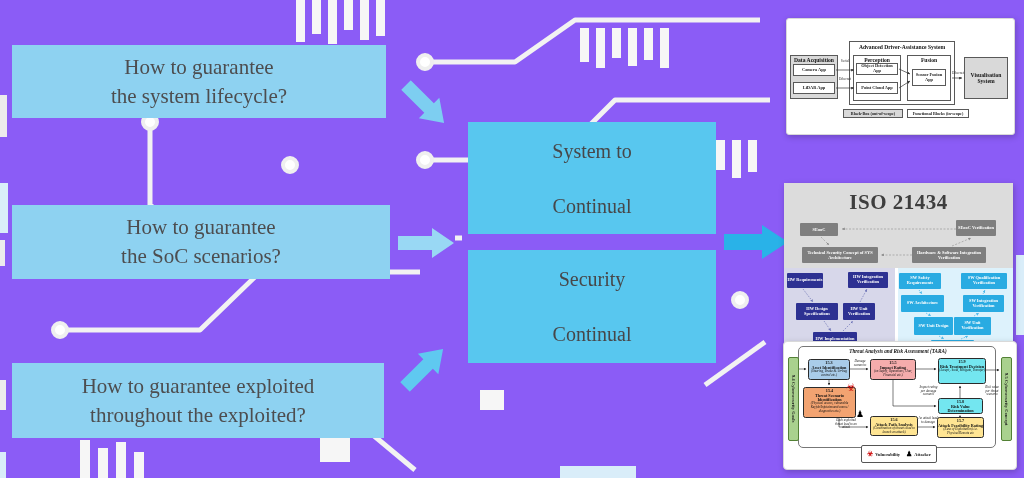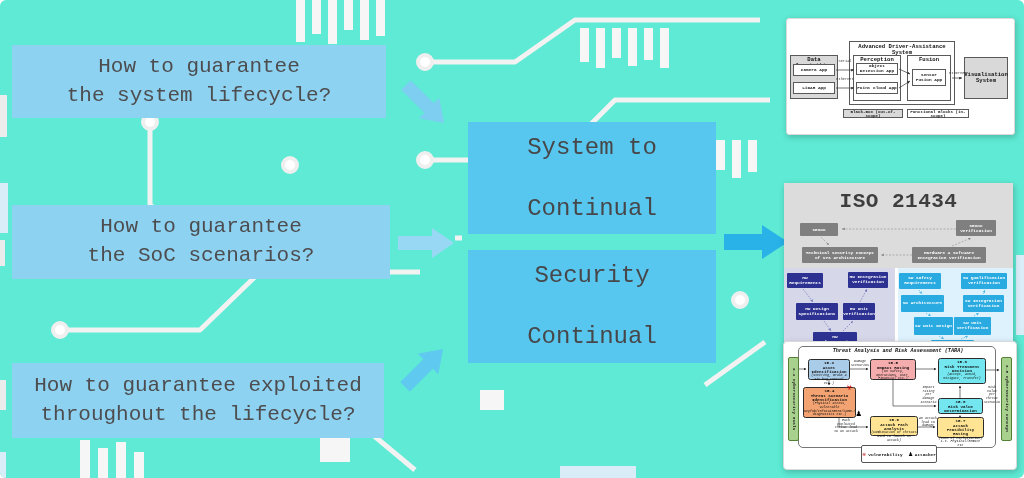--- a/index.html
+++ b/index.html
@@ -1,25 +1,25 @@
 <!DOCTYPE html>
 <html><head>
 <meta charset="utf-8">
 <style>
   html,body{margin:0;padding:0;background:#fff;}
-  .canvas{position:relative;width:1024px;height:478px;background:#5eead4;overflow:hidden;
-          font-family:Liberation Mono, monospace;border-radius:6px;}
+  .canvas{position:relative;width:1024px;height:478px;background:#8b5cf6;overflow:hidden;
+          font-family:Liberation Serif, serif;}
   .bg{position:absolute;left:0;top:0;z-index:0;}
 
   
   .qbox{position:absolute;background:#8ED2F1;color:#4D4D4F;display:flex;flex-direction:column;
         align-items:center;justify-content:center;text-align:center;font-size:21px;line-height:1.38;z-index:2;}
   
   .abox{position:absolute;background:#58C7EF;color:#474749;display:flex;flex-direction:column;
-        align-items:center;justify-content:center;text-align:center;font-size:24px;line-height:1.4;z-index:2;gap:27px;}
+        align-items:center;justify-content:center;text-align:center;font-size:20px;line-height:1.4;z-index:2;gap:27px;}
 
   .arrow{position:absolute;z-index:2;}
   .arrow svg{display:block;}
   .arrow-a1 polygon{fill:#7DCEF1;} .arrow-a2 polygon{fill:#99D8F4;}
   .arrow-a3 polygon{fill:#5FC9F0;} .arrow-big polygon{fill:#29B2E8;}
 
   
   .card{position:absolute;background:#fff;box-shadow:1px 2px 6px rgba(0,0,0,0.22);z-index:2;}
   .mini{position:absolute;box-sizing:border-box;}
 
@@ -127,21 +127,21 @@
   <div class="qbox" style="left:12px;top:45px;width:374px;height:73px;">
     <span>How to guarantee</span>
     <span>the system lifecycle?</span>
   </div>
   <div class="qbox" style="left:12px;top:205px;width:378px;height:74px;">
     <span>How to guarantee</span>
     <span>the SoC scenarios?</span>
   </div>
   <div class="qbox" style="left:12px;top:363px;width:372px;height:75px;">
     <span>How to guarantee exploited</span>
-    <span>throughout the lifecycle?</span>
+    <span>throughout the exploited?</span>
   </div>
 
   <div class="arrow arrow-a1" style="left:398px;top:88px;width:54px;height:32px;transform:rotate(45deg);">
     <svg viewBox="0 0 56 32" width="54" height="32">
         <polygon points="0,9 34,9 34,1 56,16 34,31 34,23 0,23"></polygon>
       </svg>
   </div>
   <div class="arrow arrow-a2" style="left:398px;top:227px;width:56px;height:32px;">
     <svg viewBox="0 0 56 32" width="56" height="32">
         <polygon points="0,9 34,9 34,1 56,16 34,31 34,23 0,23"></polygon>

